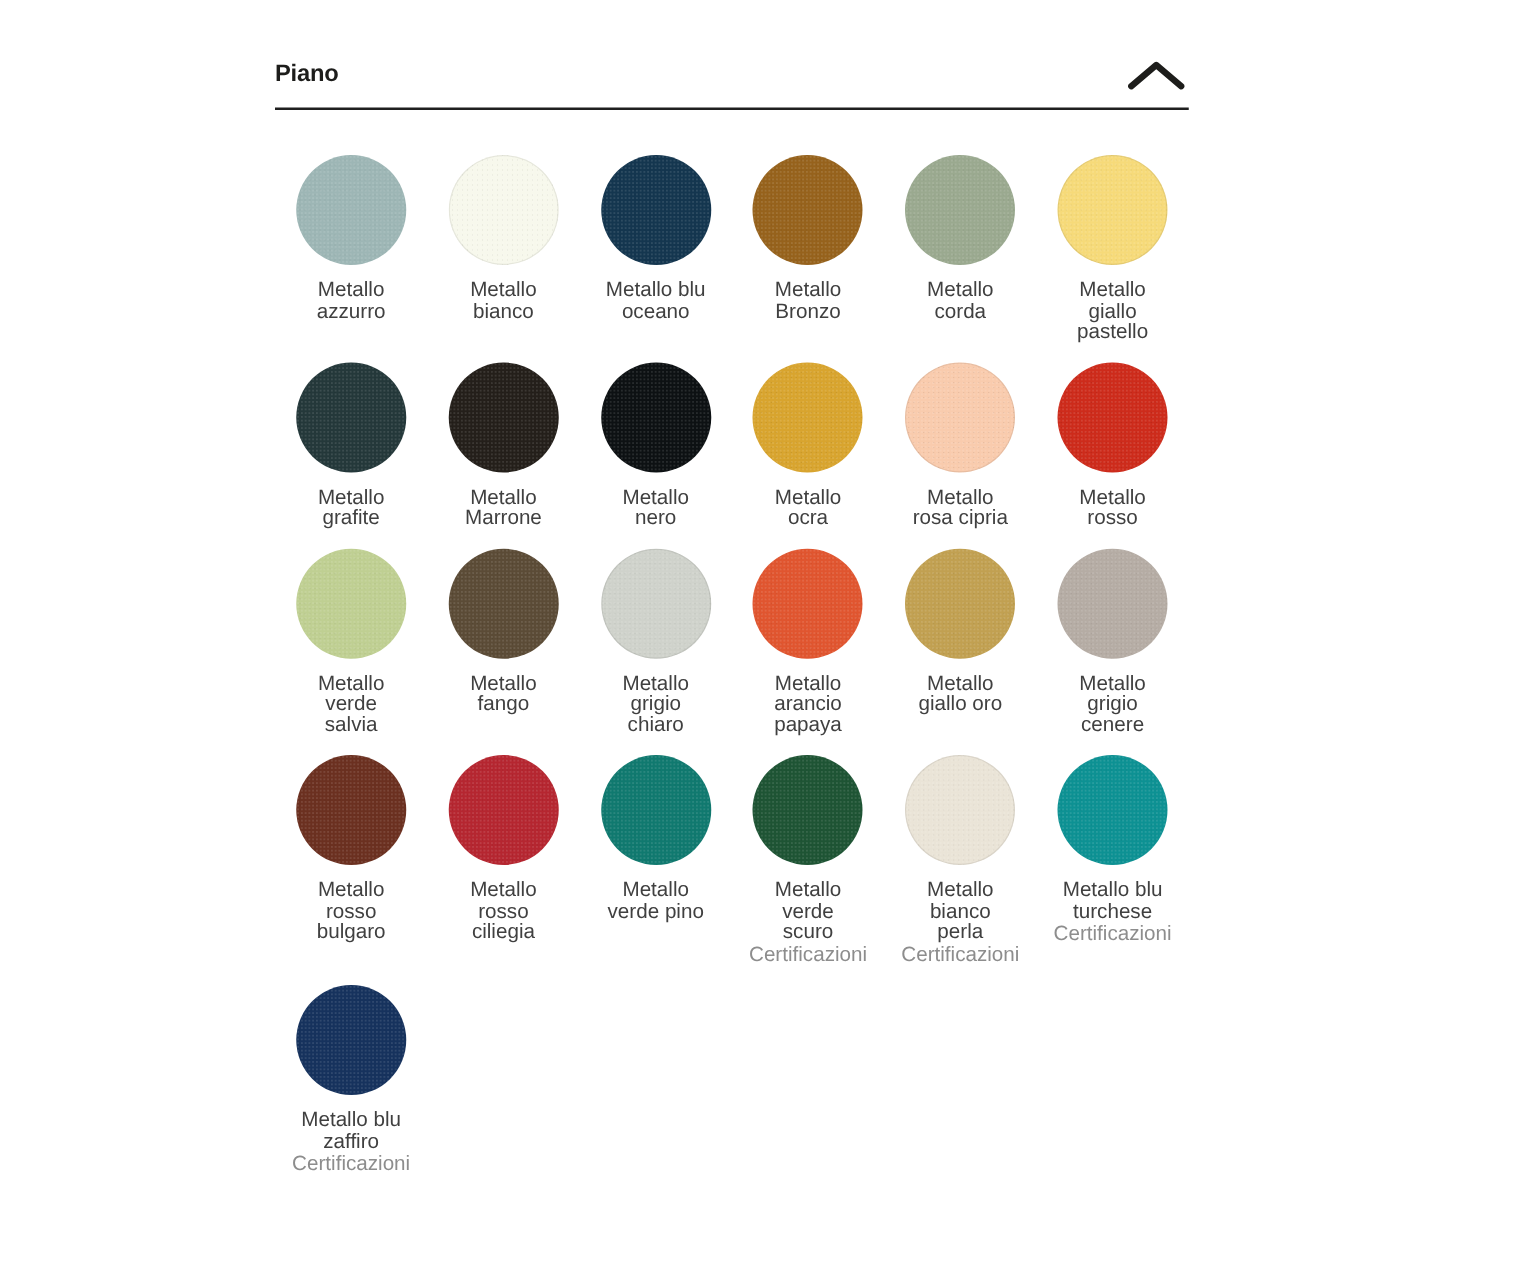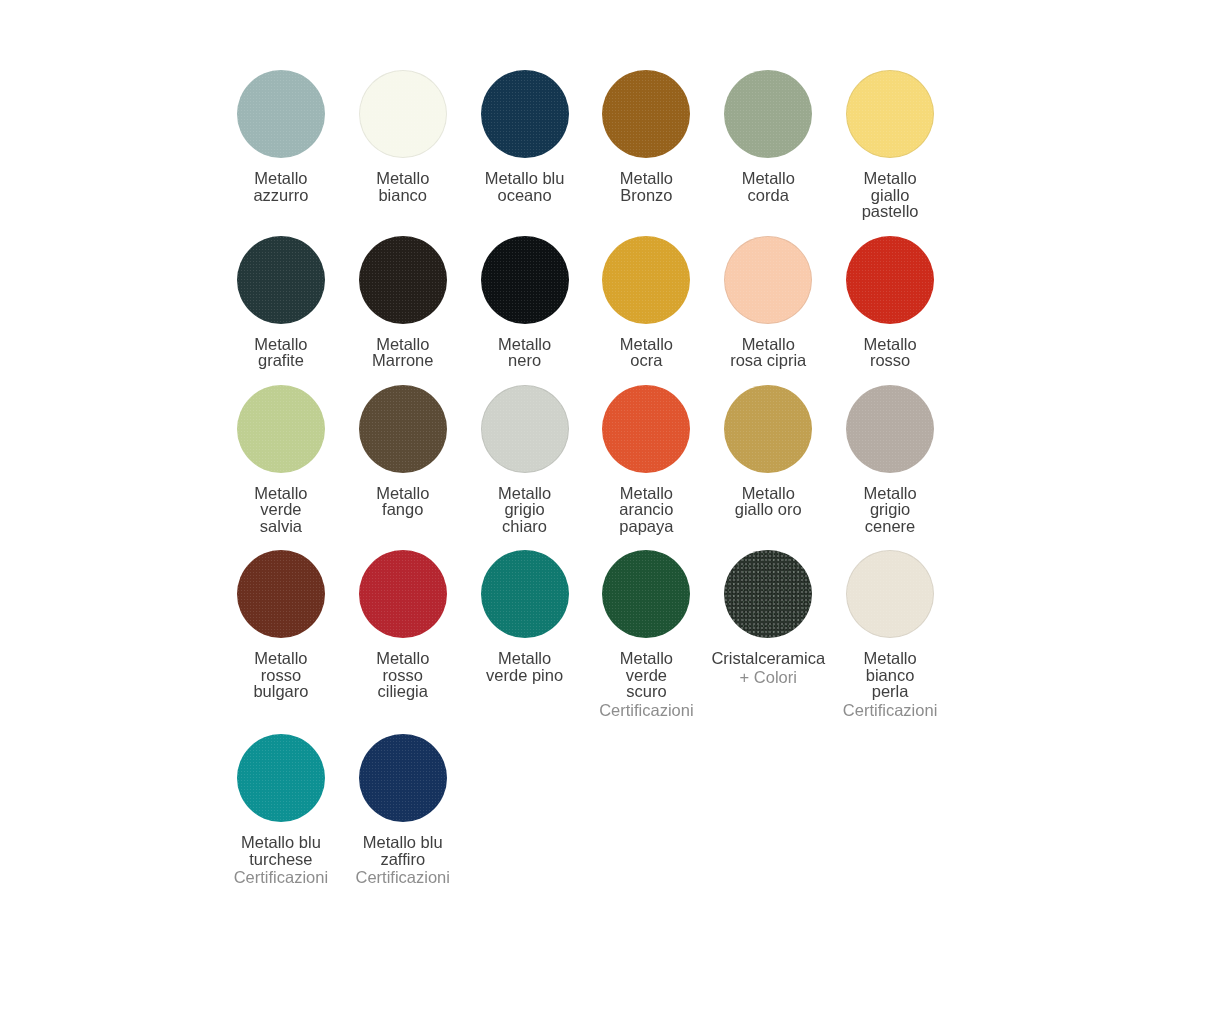--- a/index.html
+++ b/index.html
@@ -123,20 +123,30 @@
     max-width: 125px;
     white-space: pre-line;
   }
 </style>
 </head>
 <body>
 
 <div class="page">
   <div class="panel">
 
+    <div class="panel-header">
+      <div class="panel-title">Piano</div>
+      <button class="collapse-btn">
+        <span>
+          <svg width="46" height="26" viewBox="0 0 46 26" fill="none">
+            <path d="M3 22 L23 5 L43 22" stroke="#1d1d1b" stroke-width="5" stroke-linecap="round" stroke-linejoin="round"></path>
+          </svg>
+        </span>
+      </button>
+    </div>
 
     <div class="swatch-grid">
         <div class="swatch-cell">
           <div class="swatch-circle" style="background-color: rgb(157, 182, 181);"></div>
           <div class="swatch-label">Metallo
 azzurro</div>
         </div>
         <div class="swatch-cell">
           <div class="swatch-circle light-ring" style="background-color: rgb(247, 248, 236);"></div>
           <div class="swatch-label">Metallo
@@ -245,25 +255,20 @@
 verde pino</div>
         </div>
         <div class="swatch-cell">
           <div class="swatch-circle" style="background-color: rgb(30, 84, 52);"></div>
           <div class="swatch-label">Metallo
 verde
 scuro</div>
           <div class="swatch-sublabel">Certificazioni</div>
         </div>
         <div class="swatch-cell">
-          <div class="swatch-circle speckled" style="background-color: rgb(42, 51, 44);"></div>
-          <div class="swatch-label">Cristalceramica</div>
-          <div class="swatch-sublabel">+ Colori</div>
-        </div>
-        <div class="swatch-cell">
           <div class="swatch-circle light-ring" style="background-color: rgb(234, 228, 215);"></div>
           <div class="swatch-label">Metallo
 bianco
 perla</div>
           <div class="swatch-sublabel">Certificazioni</div>
         </div>
         <div class="swatch-cell">
           <div class="swatch-circle" style="background-color: rgb(13, 145, 147);"></div>
           <div class="swatch-label">Metallo blu
 turchese</div>

